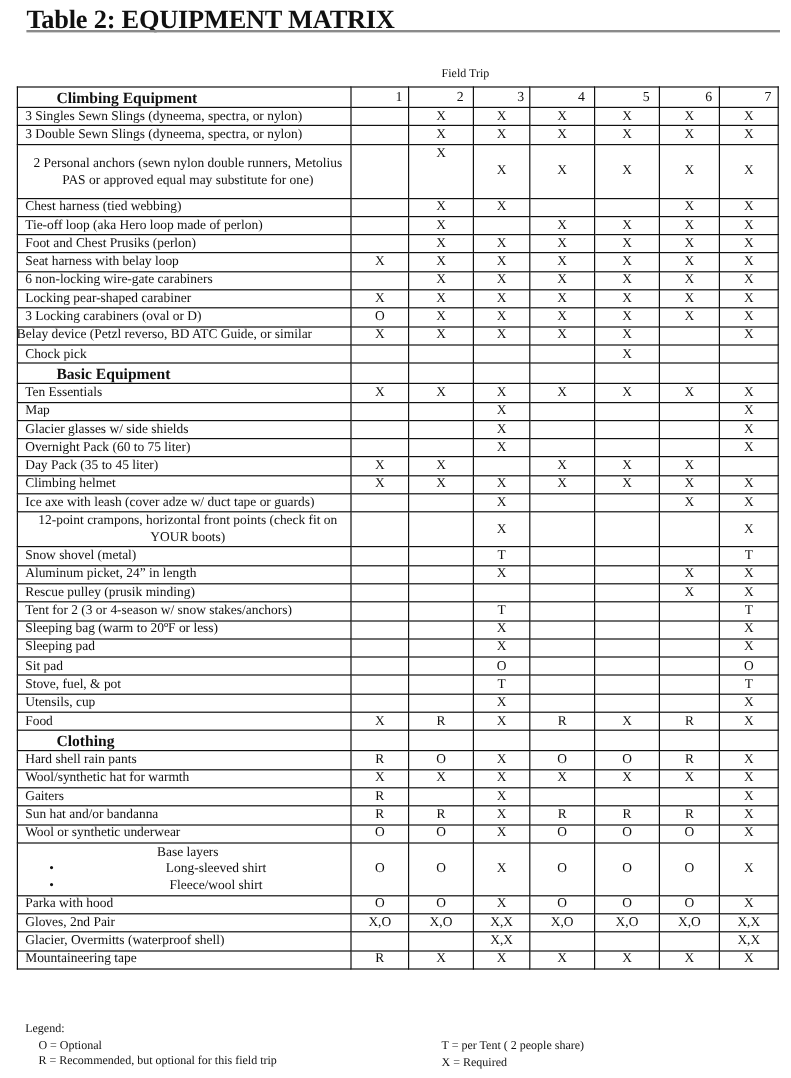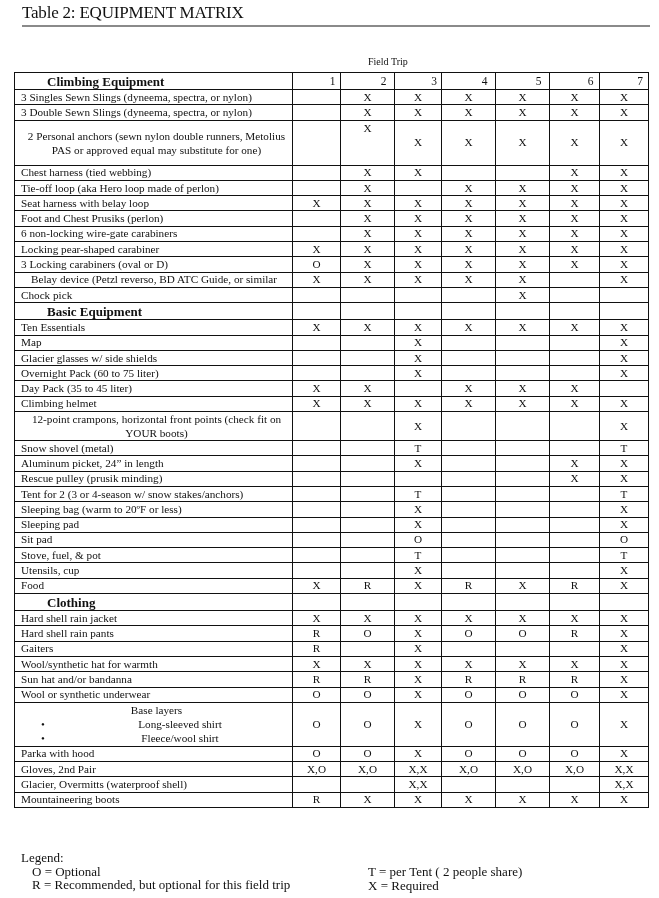--- a/index.html
+++ b/index.html
@@ -1,36 +1,36 @@
 <!DOCTYPE html>
 <html><head>
 <meta charset="utf-8">
 <style>
   html, body { margin: 0; padding: 0; background: #ffffff; }
   body { width: 659px; height: 898px; position: relative; overflow: hidden; color: #111; font-family: "Liberation Serif", serif; }
-  .title { position: absolute; left: 22px; top: 3px; font-size: 17px; font-weight: normal; letter-spacing: -0.2px; }
+  .title { position: absolute; left: 22px; top: 3px; font-size: 22px; font-weight: bold; letter-spacing: -0.2px; }
   .title-rule { position: absolute; left: 22px; top: 25px; width: 628px; height: 1.5px; background: #8a8a8a; }
   .field-trip { position: absolute; left: 368px; top: 56px; font-size: 10px; }
   table.matrix { position: absolute; left: 14px; top: 72px; border-collapse: collapse; table-layout: fixed; width: 634px; font-size: 11.2px; line-height: 13px; }
   table.matrix td { border: 1.3px solid #111; padding: 0 0 0 6px; height: 14.3px; vertical-align: middle; white-space: nowrap; overflow: visible; }
   table.matrix td.c { text-align: center; padding: 0; }
   table.matrix tr.section td { height: 16px; padding-left: 32px; }
   table.matrix tr.section td.lbl { font-weight: bold; font-size: 13px; }
   table.matrix tr.hdr td { height: 16px; }
   table.matrix tr.hdr td.c { font-size: 11.5px; }
   table.matrix td.lbl.wrap { white-space: normal; line-height: 14px; padding-top: 0; padding-bottom: 0; text-align: center; }
   table.matrix td.top { vertical-align: top; padding-top: 1px; }
   table.matrix tr.tall3 td { height: 43px; }
   table.matrix tr.tall2 td { height: 27px; }
-  table.matrix td.lbl.flush { padding-left: 17px; }
+  table.matrix td.lbl.flush { padding-left: 0; }
   table.matrix td.lbl.flush span { margin-left: -1px; }
   .bullets { margin: 0; padding: 0 0 0 20px; list-style: none; font-family: Liberation Serif, serif; }
   .bullets li { position: relative; padding-left: 27px; line-height: 14px; }
   .bullets li::before { content: "\2022"; position: absolute; left: 0; top: 0; font-size: 11px; }
-  .legend { position: absolute; font-size: 13px; line-height: 13.5px; }
+  .legend { position: absolute; font-size: 10px; line-height: 13.5px; }
   .legend.left { left: 21px; top: 851px; }
   .legend.left .item { padding-left: 11px; }
   .legend.right { left: 368px; top: 865px; }
 </style>
 </head>
 <body>
 
 <div class="title">Table 2: EQUIPMENT MATRIX</div>
 <div class="title-rule"></div>
 <div class="field-trip">Field Trip</div>
@@ -101,32 +101,32 @@
         <td class="lbl"><span>Tie-off loop (aka Hero loop made of perlon)</span></td>
         <td class="c"></td>
         <td class="c">X</td>
         <td class="c"></td>
         <td class="c">X</td>
         <td class="c">X</td>
         <td class="c">X</td>
         <td class="c">X</td>
       </tr>
       <tr class="">
+        <td class="lbl"><span>Foot and Chest Prusiks (perlon)</span></td>
+        <td class="c"></td>
+        <td class="c">X</td>
+        <td class="c">X</td>
+        <td class="c">X</td>
+        <td class="c">X</td>
+        <td class="c">X</td>
+        <td class="c">X</td>
+      </tr>
+      <tr class="">
         <td class="lbl"><span>Seat harness with belay loop</span></td>
         <td class="c">X</td>
-        <td class="c">X</td>
-        <td class="c">X</td>
-        <td class="c">X</td>
-        <td class="c">X</td>
-        <td class="c">X</td>
-        <td class="c">X</td>
-      </tr>
-      <tr class="">
-        <td class="lbl"><span>Foot and Chest Prusiks (perlon)</span></td>
-        <td class="c"></td>
         <td class="c">X</td>
         <td class="c">X</td>
         <td class="c">X</td>
         <td class="c">X</td>
         <td class="c">X</td>
         <td class="c">X</td>
       </tr>
       <tr class="">
         <td class="lbl"><span>6 non-locking wire-gate carabiners</span></td>
         <td class="c"></td>
@@ -240,20 +240,30 @@
       <tr class="">
         <td class="lbl"><span>Climbing helmet</span></td>
         <td class="c">X</td>
         <td class="c">X</td>
         <td class="c">X</td>
         <td class="c">X</td>
         <td class="c">X</td>
         <td class="c">X</td>
         <td class="c">X</td>
       </tr>
+      <tr class="">
+        <td class="lbl"><span>Ice axe with leash (cover adze w/ duct tape or guards)</span></td>
+        <td class="c"></td>
+        <td class="c"></td>
+        <td class="c">X</td>
+        <td class="c"></td>
+        <td class="c"></td>
+        <td class="c">X</td>
+        <td class="c">X</td>
+      </tr>
       <tr class="tall2">
         <td class="lbl wrap"><span>12-point crampons, horizontal front points (check fit on YOUR boots)</span></td>
         <td class="c"></td>
         <td class="c"></td>
         <td class="c">X</td>
         <td class="c"></td>
         <td class="c"></td>
         <td class="c"></td>
         <td class="c">X</td>
       </tr>
@@ -361,57 +371,47 @@
         <td class="lbl"><span>Clothing</span></td>
         <td class="c"></td>
         <td class="c"></td>
         <td class="c"></td>
         <td class="c"></td>
         <td class="c"></td>
         <td class="c"></td>
         <td class="c"></td>
       </tr>
       <tr class="">
-        <td class="lbl"><span>Hard shell  rain jacket</span></td>
-        <td class="c">X</td>
-        <td class="c">X</td>
-        <td class="c">X</td>
-        <td class="c">X</td>
-        <td class="c">X</td>
-        <td class="c">X</td>
-        <td class="c">X</td>
-      </tr>
-      <tr class="">
         <td class="lbl"><span>Hard shell rain pants</span></td>
         <td class="c">R</td>
         <td class="c">O</td>
         <td class="c">X</td>
         <td class="c">O</td>
         <td class="c">O</td>
         <td class="c">R</td>
         <td class="c">X</td>
       </tr>
       <tr class="">
+        <td class="lbl"><span>Wool/synthetic hat for warmth</span></td>
+        <td class="c">X</td>
+        <td class="c">X</td>
+        <td class="c">X</td>
+        <td class="c">X</td>
+        <td class="c">X</td>
+        <td class="c">X</td>
+        <td class="c">X</td>
+      </tr>
+      <tr class="">
         <td class="lbl"><span>Gaiters</span></td>
         <td class="c">R</td>
         <td class="c"></td>
         <td class="c">X</td>
         <td class="c"></td>
         <td class="c"></td>
         <td class="c"></td>
-        <td class="c">X</td>
-      </tr>
-      <tr class="">
-        <td class="lbl"><span>Wool/synthetic hat for warmth</span></td>
-        <td class="c">X</td>
-        <td class="c">X</td>
-        <td class="c">X</td>
-        <td class="c">X</td>
-        <td class="c">X</td>
-        <td class="c">X</td>
         <td class="c">X</td>
       </tr>
       <tr class="">
         <td class="lbl"><span>Sun hat and/or bandanna</span></td>
         <td class="c">R</td>
         <td class="c">R</td>
         <td class="c">X</td>
         <td class="c">R</td>
         <td class="c">R</td>
         <td class="c">R</td>
@@ -467,21 +467,21 @@
         <td class="lbl"><span>Glacier, Overmitts (waterproof shell)</span></td>
         <td class="c"></td>
         <td class="c"></td>
         <td class="c">X,X</td>
         <td class="c"></td>
         <td class="c"></td>
         <td class="c"></td>
         <td class="c">X,X</td>
       </tr>
       <tr class="">
-        <td class="lbl"><span>Mountaineering boots</span></td>
+        <td class="lbl"><span>Mountaineering tape</span></td>
         <td class="c">R</td>
         <td class="c">X</td>
         <td class="c">X</td>
         <td class="c">X</td>
         <td class="c">X</td>
         <td class="c">X</td>
         <td class="c">X</td>
       </tr>
     </tbody>
 </table>

